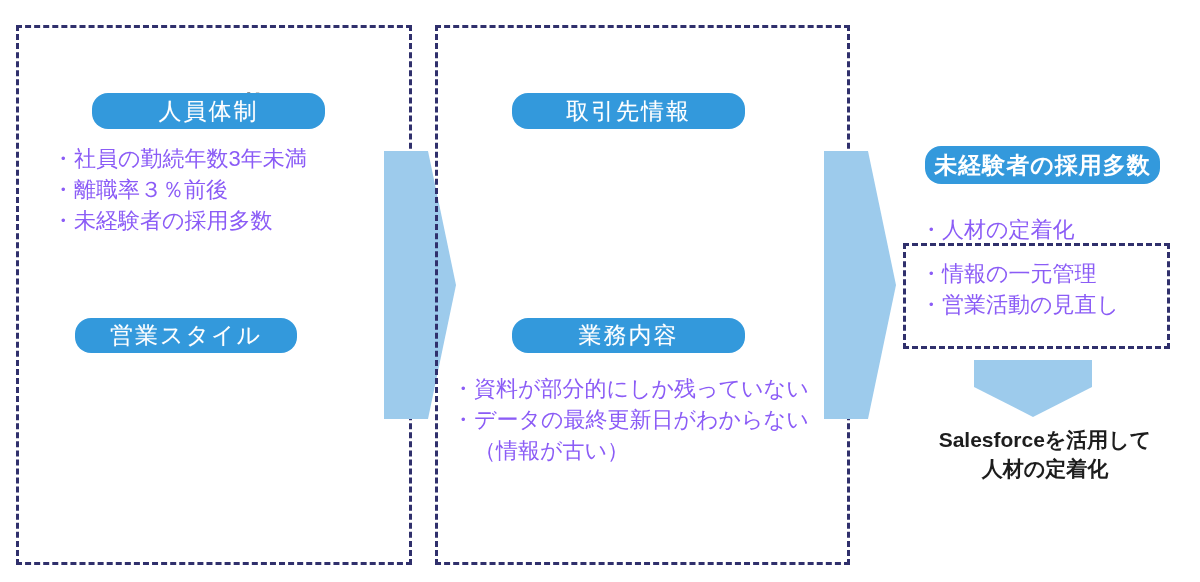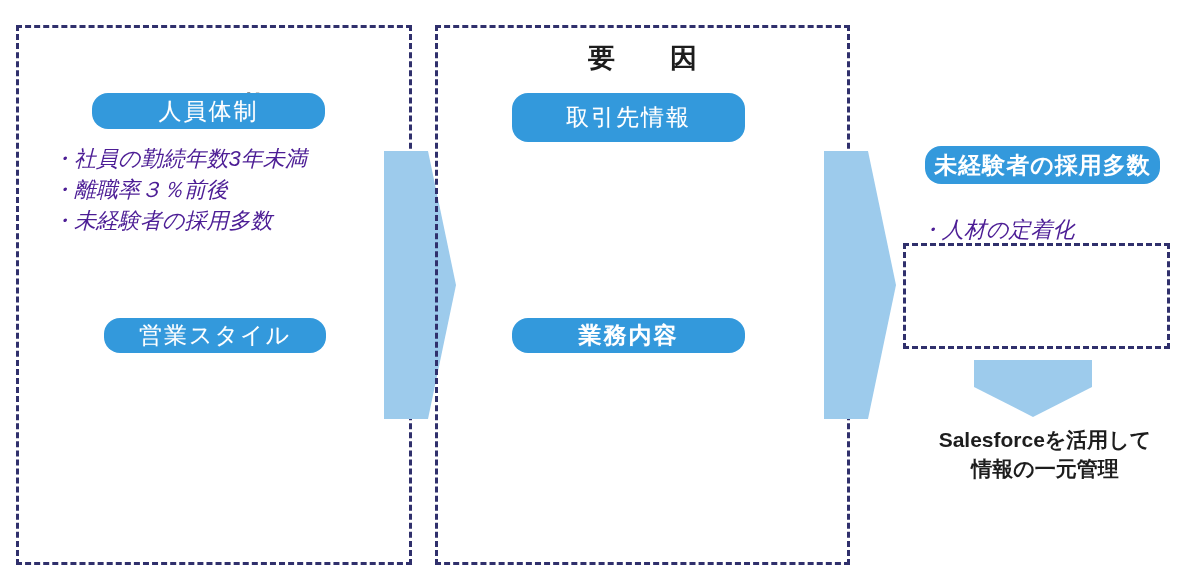--- a/index.html
+++ b/index.html
@@ -53,36 +53,35 @@
     line-height: 1.0;
     display: flex;
     align-items: center;
     justify-content: center;
     letter-spacing: 2px;
     box-sizing: border-box;
     text-shadow: 0 0 1px rgba(255,255,255,0.35);
     border-radius: 16px;
   }
   #bar-staff    { left: 92px;  top: 93px;  width: 233px; height: 36px; }
-  #bar-style    { left: 104px;  top: 318px; width: 222px; height: 35px; }
-  #bar-client   { left: 512px; top: 93px;  width: 233px; height: 49px; }
-  #bar-business { left: 512px; top: 318px; width: 233px; height: 35px; font-weight: bold; }
+  #bar-style    { left: 75px;  top: 318px; width: 222px; height: 35px; }
+  #bar-client   { left: 512px; top: 93px;  width: 233px; height: 36px; }
+  #bar-business { left: 512px; top: 318px; width: 233px; height: 35px; }
   #bar-goal {
     left: 925px; top: 146px; width: 235px; height: 38px;
     font-weight: bold; letter-spacing: 1px; text-shadow: none;
   }
 
   
   .body-text {
     position: absolute;
     font-size: 22px;
     line-height: 1.42;
-    color: #4c1d95;
+    color: #8b5cf6;
     white-space: pre-line;
-    font-style: italic;
   }
   #txt-staff    { left: 52px;  top: 143px; width: 340px; }
   #txt-style    { left: 42px;  top: 370px; width: 360px; }
   #txt-client   { left: 452px; top: 143px; width: 400px; }
   #txt-business { left: 452px; top: 373px; width: 400px; }
   #txt-goal-main{ left: 920px; top: 214px; width: 270px; }
   #txt-goal-sub {
     left: 920px; top: 258px; width: 270px;
   }
 
@@ -129,43 +128,47 @@
 
 
   <div class="arrow-right" id="arrow-1">
     <svg viewBox="0 0 72 268" preserveAspectRatio="none" aria-hidden="true">
       <polygon class="arrow-fill" points="0,0 44,0 72,134 44,268 0,268"></polygon>
     </svg>
   </div>
 
   <div class="dashed-box" id="box-factors"></div>
 
-  <div class="col-title" id="title-factors">要　因</div>
 
   <div class="blue-bar" id="bar-client">取引先情報</div>
 
 
   <div class="blue-bar" id="bar-business">業務内容</div>
 
+  <div class="body-text" id="txt-business">・資料が部分的にしか残っていない
+・データの最終更新日がわからない
+　（情報が古い）</div>
 
   <div class="arrow-right" id="arrow-2">
     <svg viewBox="0 0 72 268" preserveAspectRatio="none" aria-hidden="true">
       <polygon class="arrow-fill" points="0,0 44,0 72,134 44,268 0,268"></polygon>
     </svg>
   </div>
 
   <div class="blue-bar" id="bar-goal">未経験者の採用多数</div>
 
   <div class="body-text" id="txt-goal-main">・人材の定着化</div>
 
   <div class="dashed-box" id="box-goal-sub"></div>
 
+  <div class="body-text" id="txt-goal-sub">・情報の一元管理
+・営業活動の見直し</div>
 
   <div id="arrow-down">
     <svg viewBox="0 0 118 57" preserveAspectRatio="none" aria-hidden="true">
       <polygon class="arrow-fill" points="0,0 118,0 118,27 59,57 0,27"></polygon>
     </svg>
   </div>
 
   <div id="txt-conclusion">Salesforceを活用して
-情報の一元管理</div>
+人材の定着化</div>
 
 </div>
 
 </body></html>

